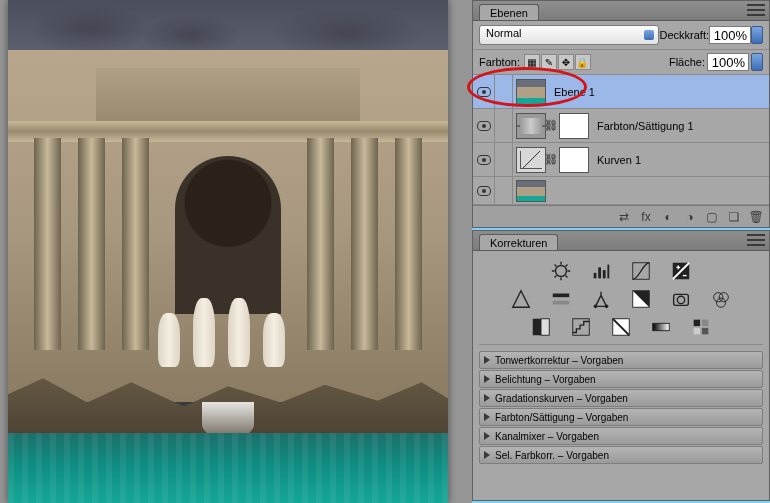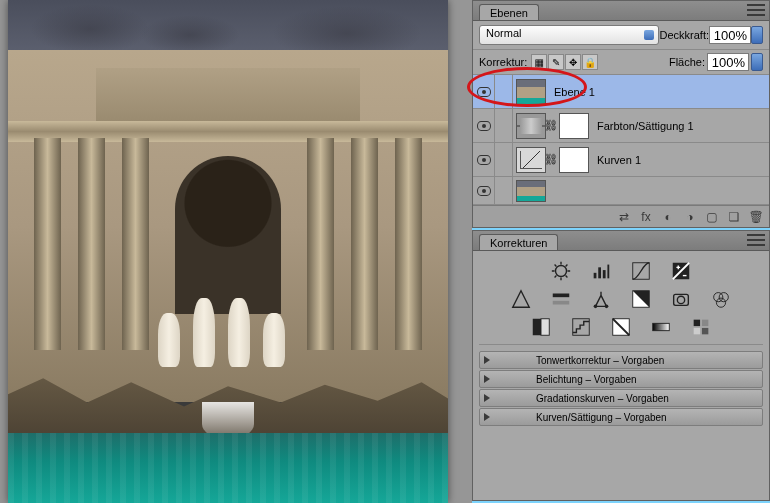--- a/index.html
+++ b/index.html
@@ -187,21 +187,20 @@
   .sep{height:1px;background:#8a8a8a;margin:4px 0;}
   .presets{padding:2px 0;}
   .preset-row{
     height:18px; display:flex; align-items:center;
     border:1px solid #7d7d7d;
     background:linear-gradient(#b4b4b4,#9b9b9b);
     margin-bottom:1px;
     padding-left:4px;
     font-size:10px;
     border-radius:2px;
-    gap:41px;
   }
   .preset-row .tri{
     width:0;height:0;border-top:4px solid transparent;border-bottom:4px solid transparent;border-left:6px solid #3a3a3a;margin-right:5px;
   }
 </style>
 </head>
 <body>
 
 <div class="canvas-area">
   <div class="image-window">
@@ -248,21 +247,21 @@
     </div>
 
     <div class="layer-opts">
       <div class="blend-select">Normal</div>
       <span>Deckkraft:</span>
       <div class="pct-box">100%</div>
       <div class="pct-btn"></div>
     </div>
 
     <div class="lock-row">
-      <span>Korrektur:</span>
+      <span>Farbton:</span>
       <div class="lock-icons">
         <div class="mini-icon">▦</div>
         <div class="mini-icon">✎</div>
         <div class="mini-icon">✥</div>
         <div class="mini-icon">🔒</div>
       </div>
       <div class="spacer"></div>
       <span>Fläche:</span>
       <div class="pct-box">100%</div>
       <div class="pct-btn"></div>
@@ -453,19 +452,27 @@
         <div class="preset-row">
             <div class="tri"></div>
             <span>Belichtung – Vorgaben</span>
           </div>
         <div class="preset-row">
             <div class="tri"></div>
             <span>Gradationskurven – Vorgaben</span>
           </div>
         <div class="preset-row">
             <div class="tri"></div>
-            <span>Kurven/Sättigung – Vorgaben</span>
+            <span>Farbton/Sättigung – Vorgaben</span>
+          </div>
+        <div class="preset-row">
+            <div class="tri"></div>
+            <span>Kanalmixer – Vorgaben</span>
+          </div>
+        <div class="preset-row">
+            <div class="tri"></div>
+            <span>Sel. Farbkorr. – Vorgaben</span>
           </div>
       </div>
     </div>
   </div>
 
 </div>
 
 </body></html>

